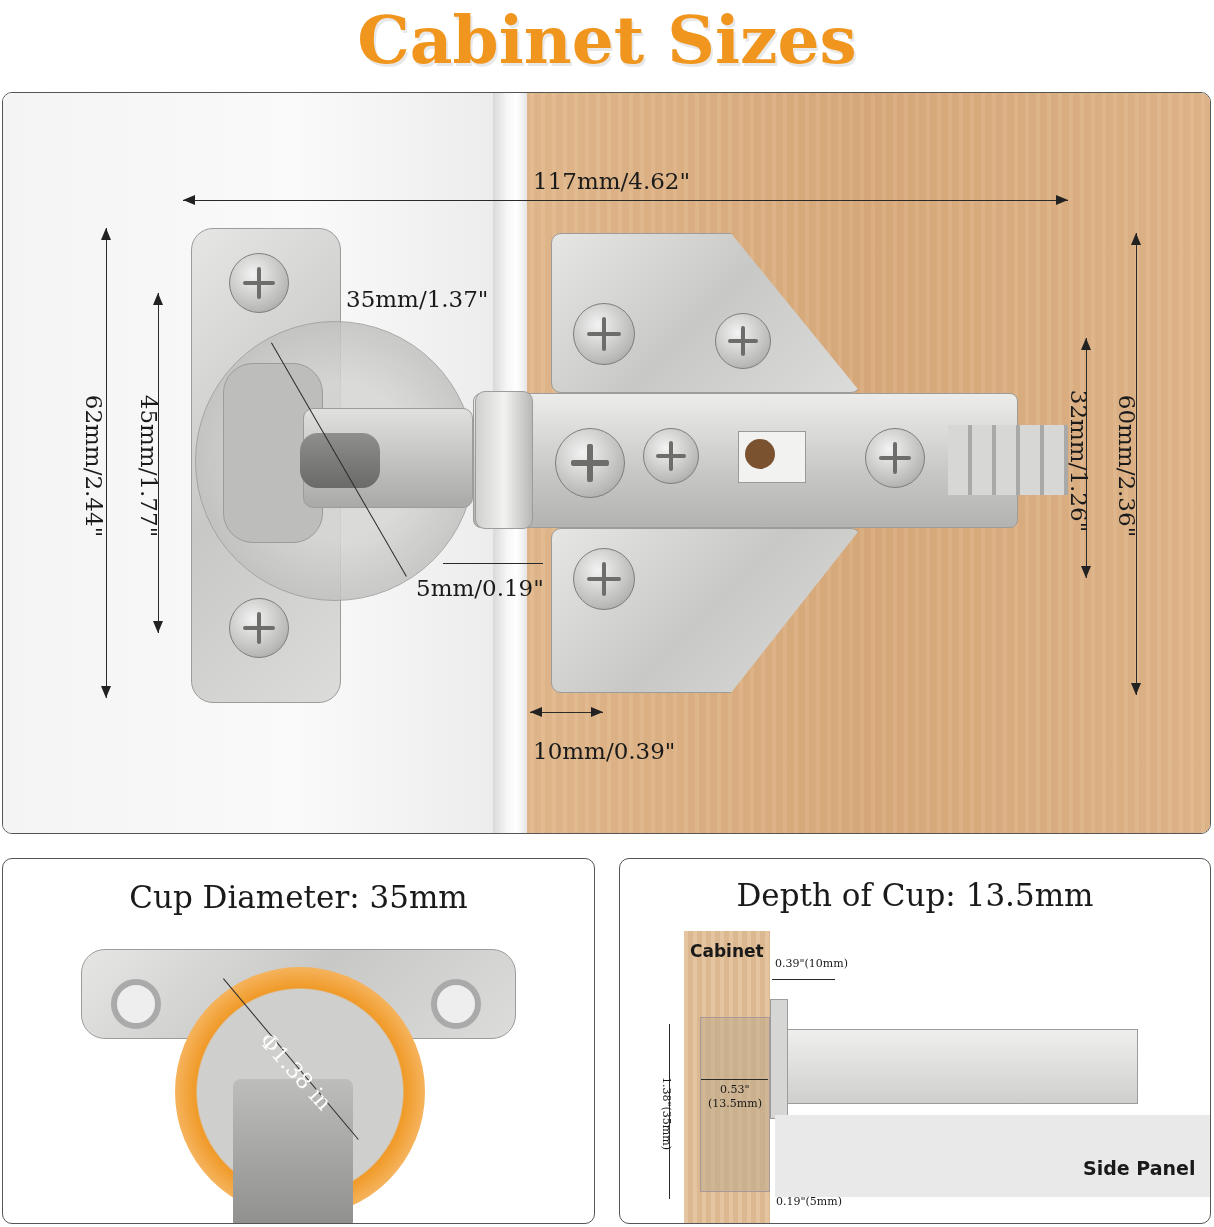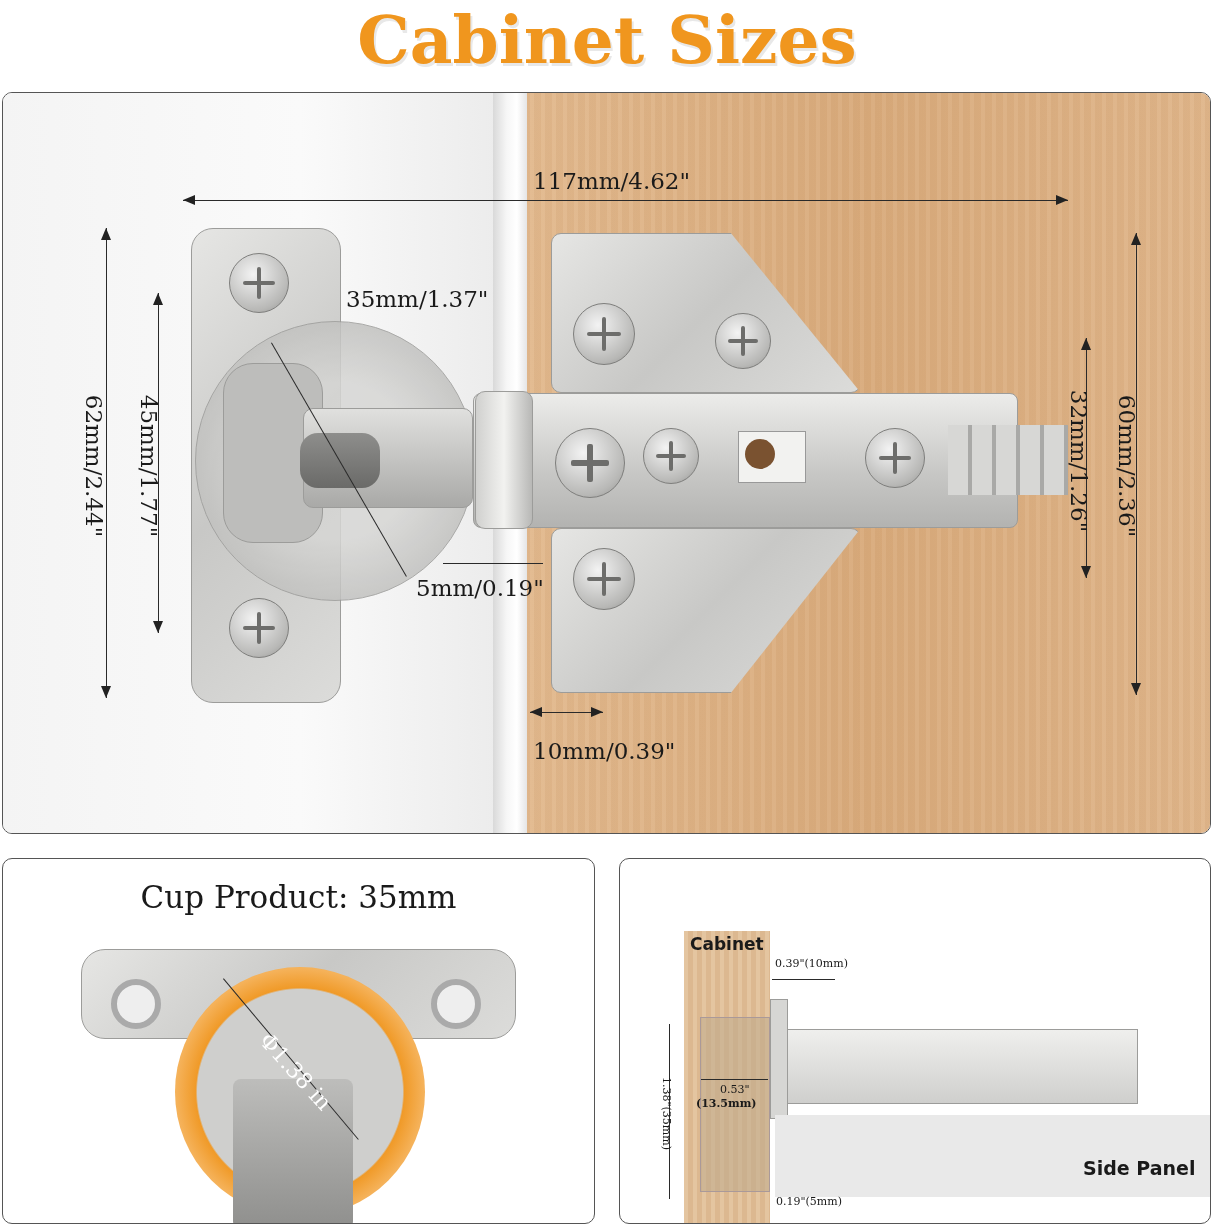--- a/index.html
+++ b/index.html
@@ -115,39 +115,40 @@
   <div class="arrow-d" style="left:1078px; top:473px;"></div>
   <div class="dim-label vert" style="left:1005px; top:355px;">32mm/1.26"</div>
 
   <div class="dim-line" style="left:527px; top:619px; width:73px; height:1px;"></div>
   <div class="arrow-l" style="left:527px; top:614px;"></div>
   <div class="arrow-r" style="left:588px; top:614px;"></div>
   <div class="dim-label" style="left:530px; top:645px;">10mm/0.39"</div>
 </div>
 
 <div class="panel" id="cup-panel">
-  <div class="panel-heading" style="top:20px;">Cup Product: 35mm</div>
+  <div class="panel-heading" style="top:20px;">Cup Diameter: 35mm</div>
   <div class="metal" style="left:78px; top:90px; width:435px; height:90px; border-radius:24px;"></div>
   <div style="position:absolute; left:108px; top:120px; width:50px; height:50px; border-radius:50%; background:#eee; border:6px solid #aaa;"></div>
   <div style="position:absolute; left:428px; top:120px; width:50px; height:50px; border-radius:50%; background:#eee; border:6px solid #aaa;"></div>
   <div style="position:absolute; left:172px; top:108px; width:250px; height:250px; border-radius:50%; background:radial-gradient(circle,#cfcfcd 58%, #f09a28 59%, #f5b25a 70%, #e08515);"></div>
   <div style="position:absolute; left:230px; top:220px; width:120px; height:150px; background:linear-gradient(180deg,#bdbdbb,#8f8f8d); border-radius:8px;"></div>
   <div class="dim-line" style="left:220px; top:120px; width:1px; height:210px; transform:rotate(-40deg); transform-origin:top left;"></div>
   <div style="position:absolute; left:245px; top:200px; font-family:'DejaVu Serif', serif; font-size:22px; color:#fff; transform:rotate(48deg); white-space:nowrap;">Φ1.38 in</div>
 </div>
 
 <div class="panel" id="depth-panel">
+  <div class="panel-heading" style="top:18px;">Depth of Cup: 13.5mm</div>
   <div style="position:absolute; left:64px; top:72px; width:86px; height:294px; background:repeating-linear-gradient(90deg,#e4c5a0 0 4px,#dcb890 4px 9px);"></div>
   <div style="position:absolute; left:80px; top:158px; width:70px; height:175px; background:rgba(190,170,140,0.55); border:1px solid #a99;"></div>
   <div class="metal" style="position:absolute; left:163px; top:170px; width:355px; height:75px; background:linear-gradient(180deg,#efefed,#cfcfcd);"></div>
   <div class="metal" style="position:absolute; left:150px; top:140px; width:18px; height:120px; background:#d6d6d4;"></div>
   <div style="position:absolute; left:155px; top:256px; width:437px; height:82px; background:#e9e9e9;"></div>
-  <div class="sans-bold" style="left:70px; top:75px; font-size:17px;">Cabinet</div>
+  <div class="sans-bold" style="left:70px; top:82px; font-size:17px;">Cabinet</div>
   <div class="sans-bold" style="left:463px; top:298px; font-size:19px;">Side Panel</div>
   <div class="small-label" style="left:155px; top:98px;">0.39"(10mm)</div>
   <div class="dim-line" style="left:152px; top:120px; width:63px; height:1px;"></div>
   <div class="small-label" style="left:100px; top:224px;">0.53"</div>
-  <div class="small-label" style="left:76px; top:238px;font-weight:bold;">(13.5mm)</div>
+  <div class="small-label" style="left:88px; top:238px;">(13.5mm)</div>
   <div class="dim-line" style="left:81px; top:220px; width:67px; height:1px;"></div>
   <div class="dim-line" style="left:49px; top:165px; width:1px; height:175px;"></div>
   <div class="small-label vert" style="left:10px; top:248px;">1.38"(35mm)</div>
   <div class="small-label" style="left:156px; top:336px;">0.19"(5mm)</div>
 </div>
 
 </body></html>

